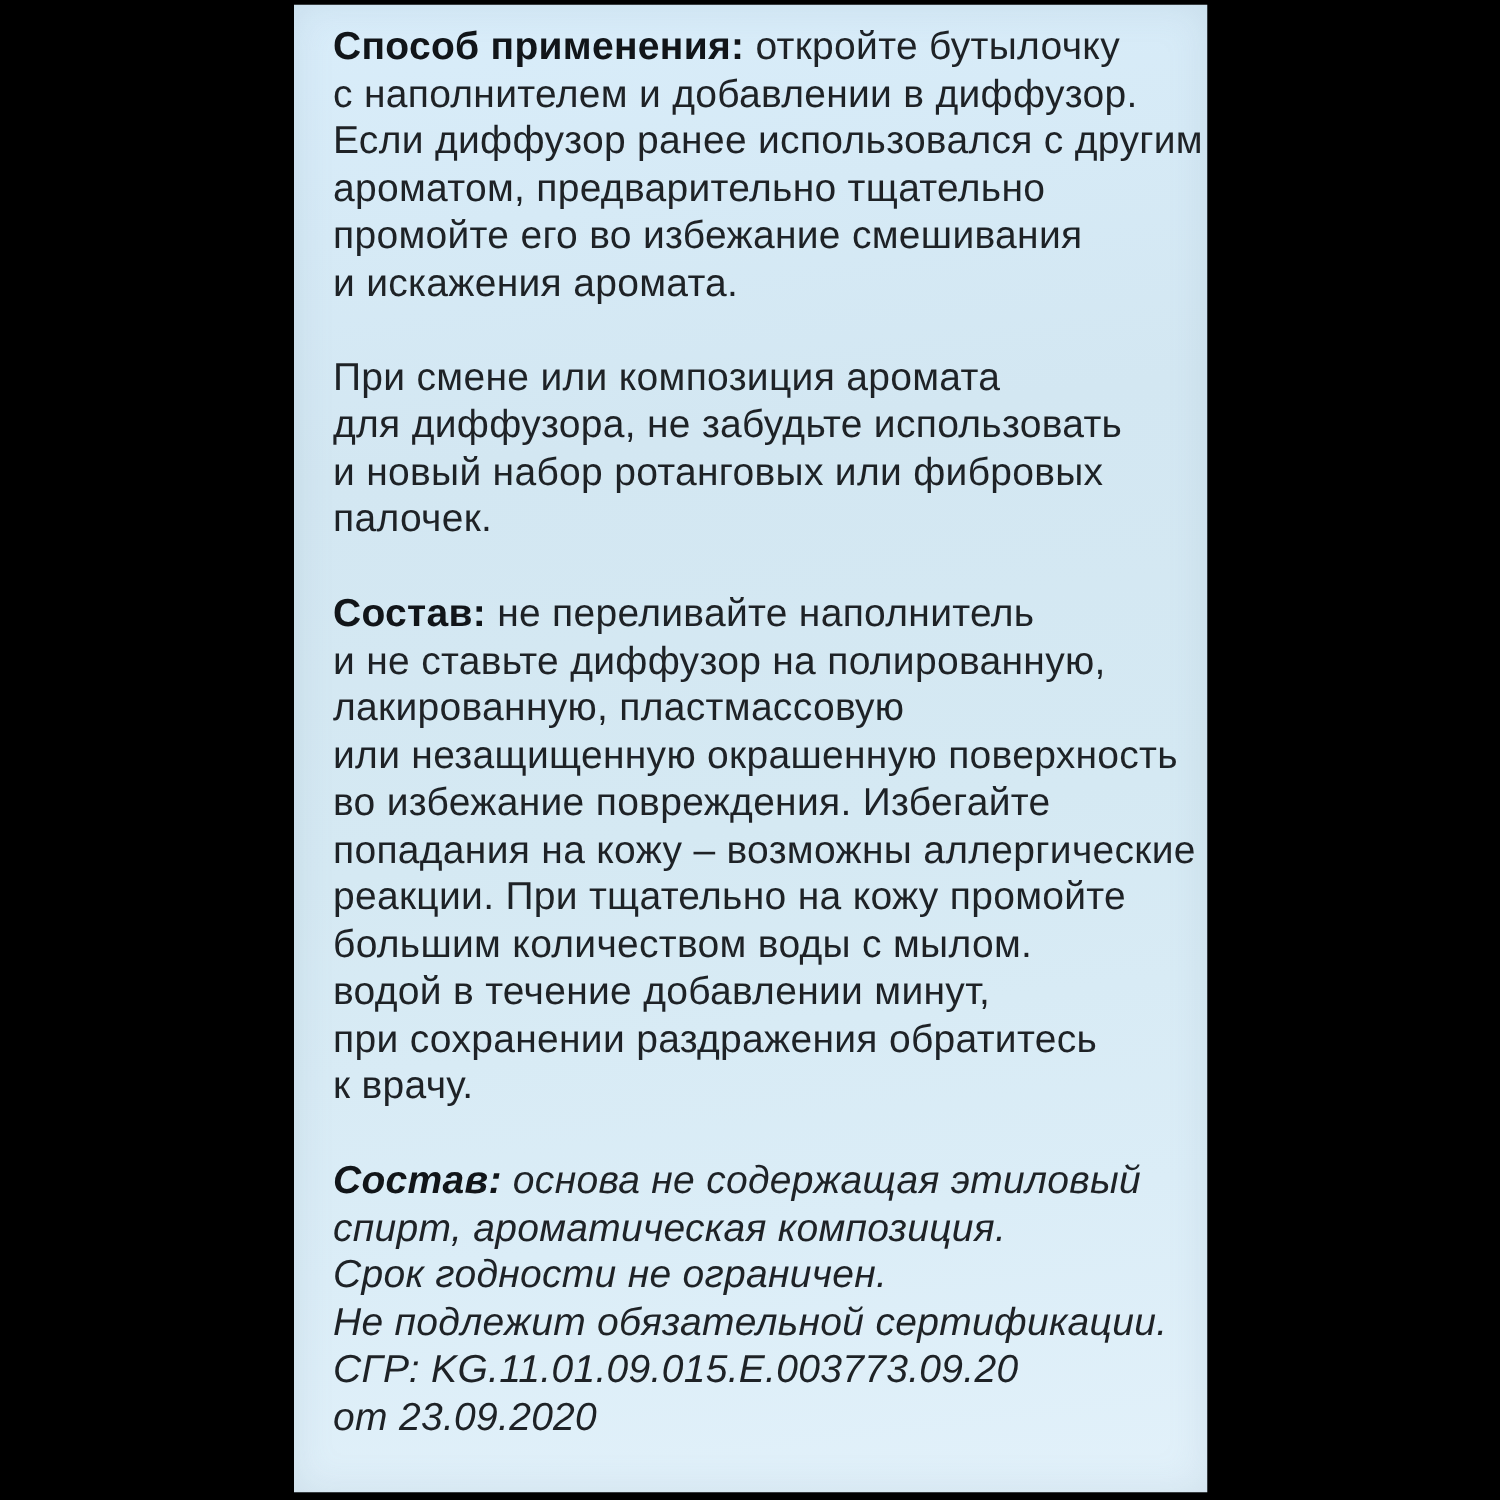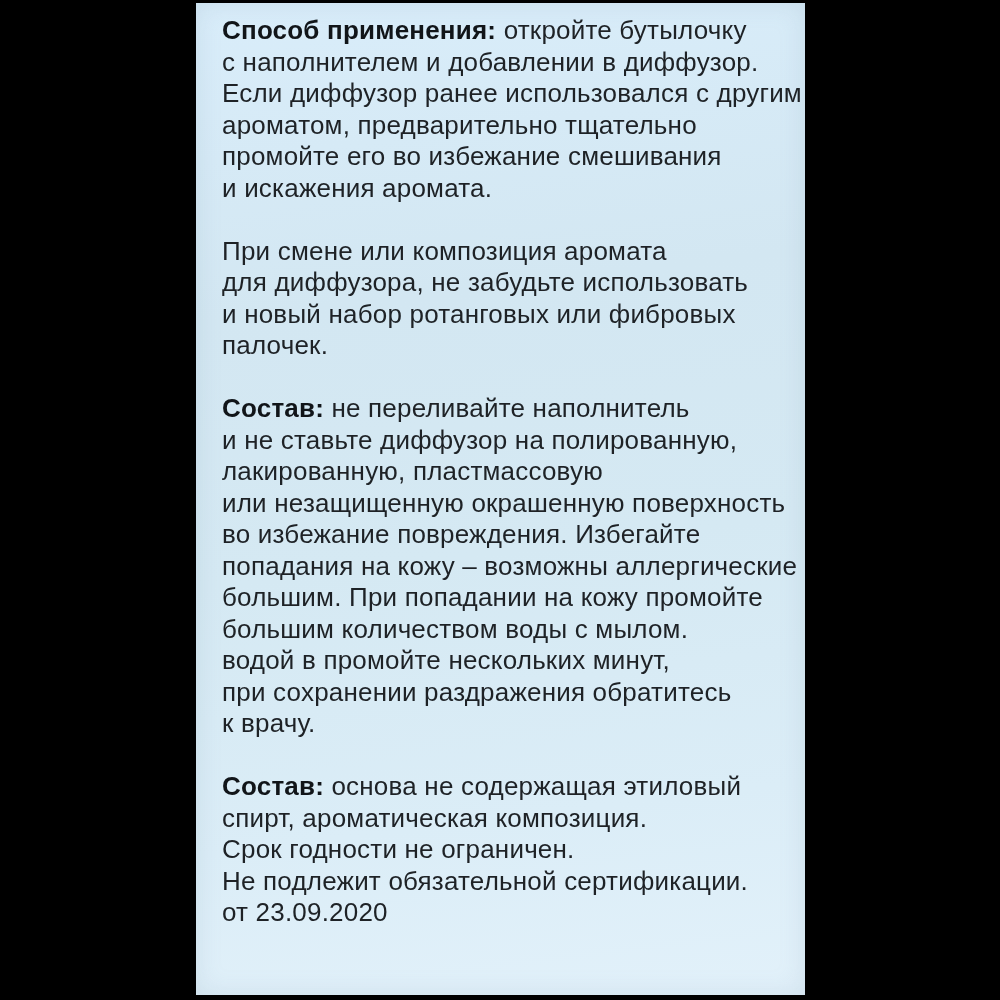--- a/index.html
+++ b/index.html
@@ -31,21 +31,21 @@
         #dbedf7 80%,
         #e2f1fa 100%);
     box-shadow: inset 0 0 26px rgba(120,150,170,0.18);
   }
   .text-block {
     padding: 12px 8px 0 26px;
   }
   .section {
     margin: 0 0 31.5px 0;
   }
-  .section:last-child { margin-bottom: 0; }
+  .section:last-child { margin-bottom: 0; font-style: italic; }
   .line {
     font-size: 26px;
     line-height: 31.5px;
     color: #1e2226;
     letter-spacing: 0.2px;
     white-space: nowrap;
   }
   .line .lead {
     font-weight: bold;
     color: #111519;
@@ -79,31 +79,32 @@
           <div class="line"><span>и новый набор ротанговых или фибровых</span></div>
           <div class="line"><span>палочек.</span></div>
         </div>
       <div class="section">
           <div class="line"><span class="lead">Состав:</span><span> не переливайте наполнитель</span></div>
           <div class="line"><span>и не ставьте диффузор на полированную,</span></div>
           <div class="line"><span>лакированную, пластмассовую</span></div>
           <div class="line"><span>или незащищенную окрашенную поверхность</span></div>
           <div class="line"><span>во избежание повреждения. Избегайте</span></div>
           <div class="line"><span>попадания на кожу – возможны аллергические</span></div>
-          <div class="line"><span>большим. При попадании на кожу промойте</span></div>
+          <div class="line"><span>реакции. При тщательно на кожу промойте</span></div>
           <div class="line"><span>большим количеством воды с мылом.</span></div>
-          <div class="line"><span>водой в промойте нескольких минут,</span></div>
+          <div class="line"><span>водой в течение добавлении минут,</span></div>
           <div class="line"><span>при сохранении раздражения обратитесь</span></div>
           <div class="line"><span>к врачу.</span></div>
         </div>
       <div class="section">
           <div class="line"><span class="lead">Состав:</span><span> основа не содержащая этиловый</span></div>
           <div class="line"><span>спирт, ароматическая композиция.</span></div>
           <div class="line"><span>Срок годности не ограничен.</span></div>
           <div class="line"><span>Не подлежит обязательной сертификации.</span></div>
+          <div class="line"><span>СГР: KG.11.01.09.015.E.003773.09.20</span></div>
           <div class="line"><span>от 23.09.2020</span></div>
         </div>
     </div>
   </div>
   <div class="bar bar-left"></div>
   <div class="bar bar-right"></div>
   <div class="bar bar-top"></div>
   <div class="bar bar-bottom"></div>
 </div>
 

